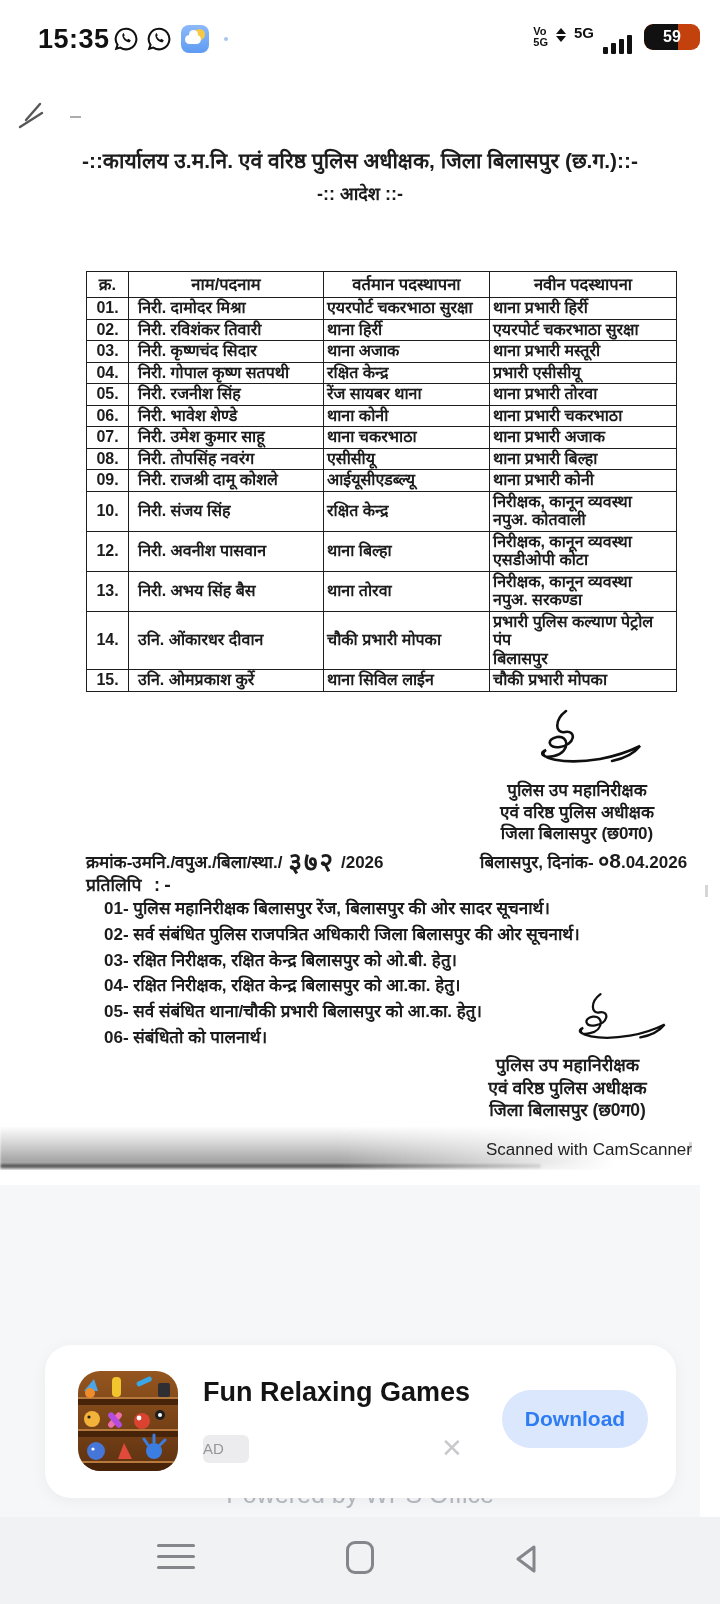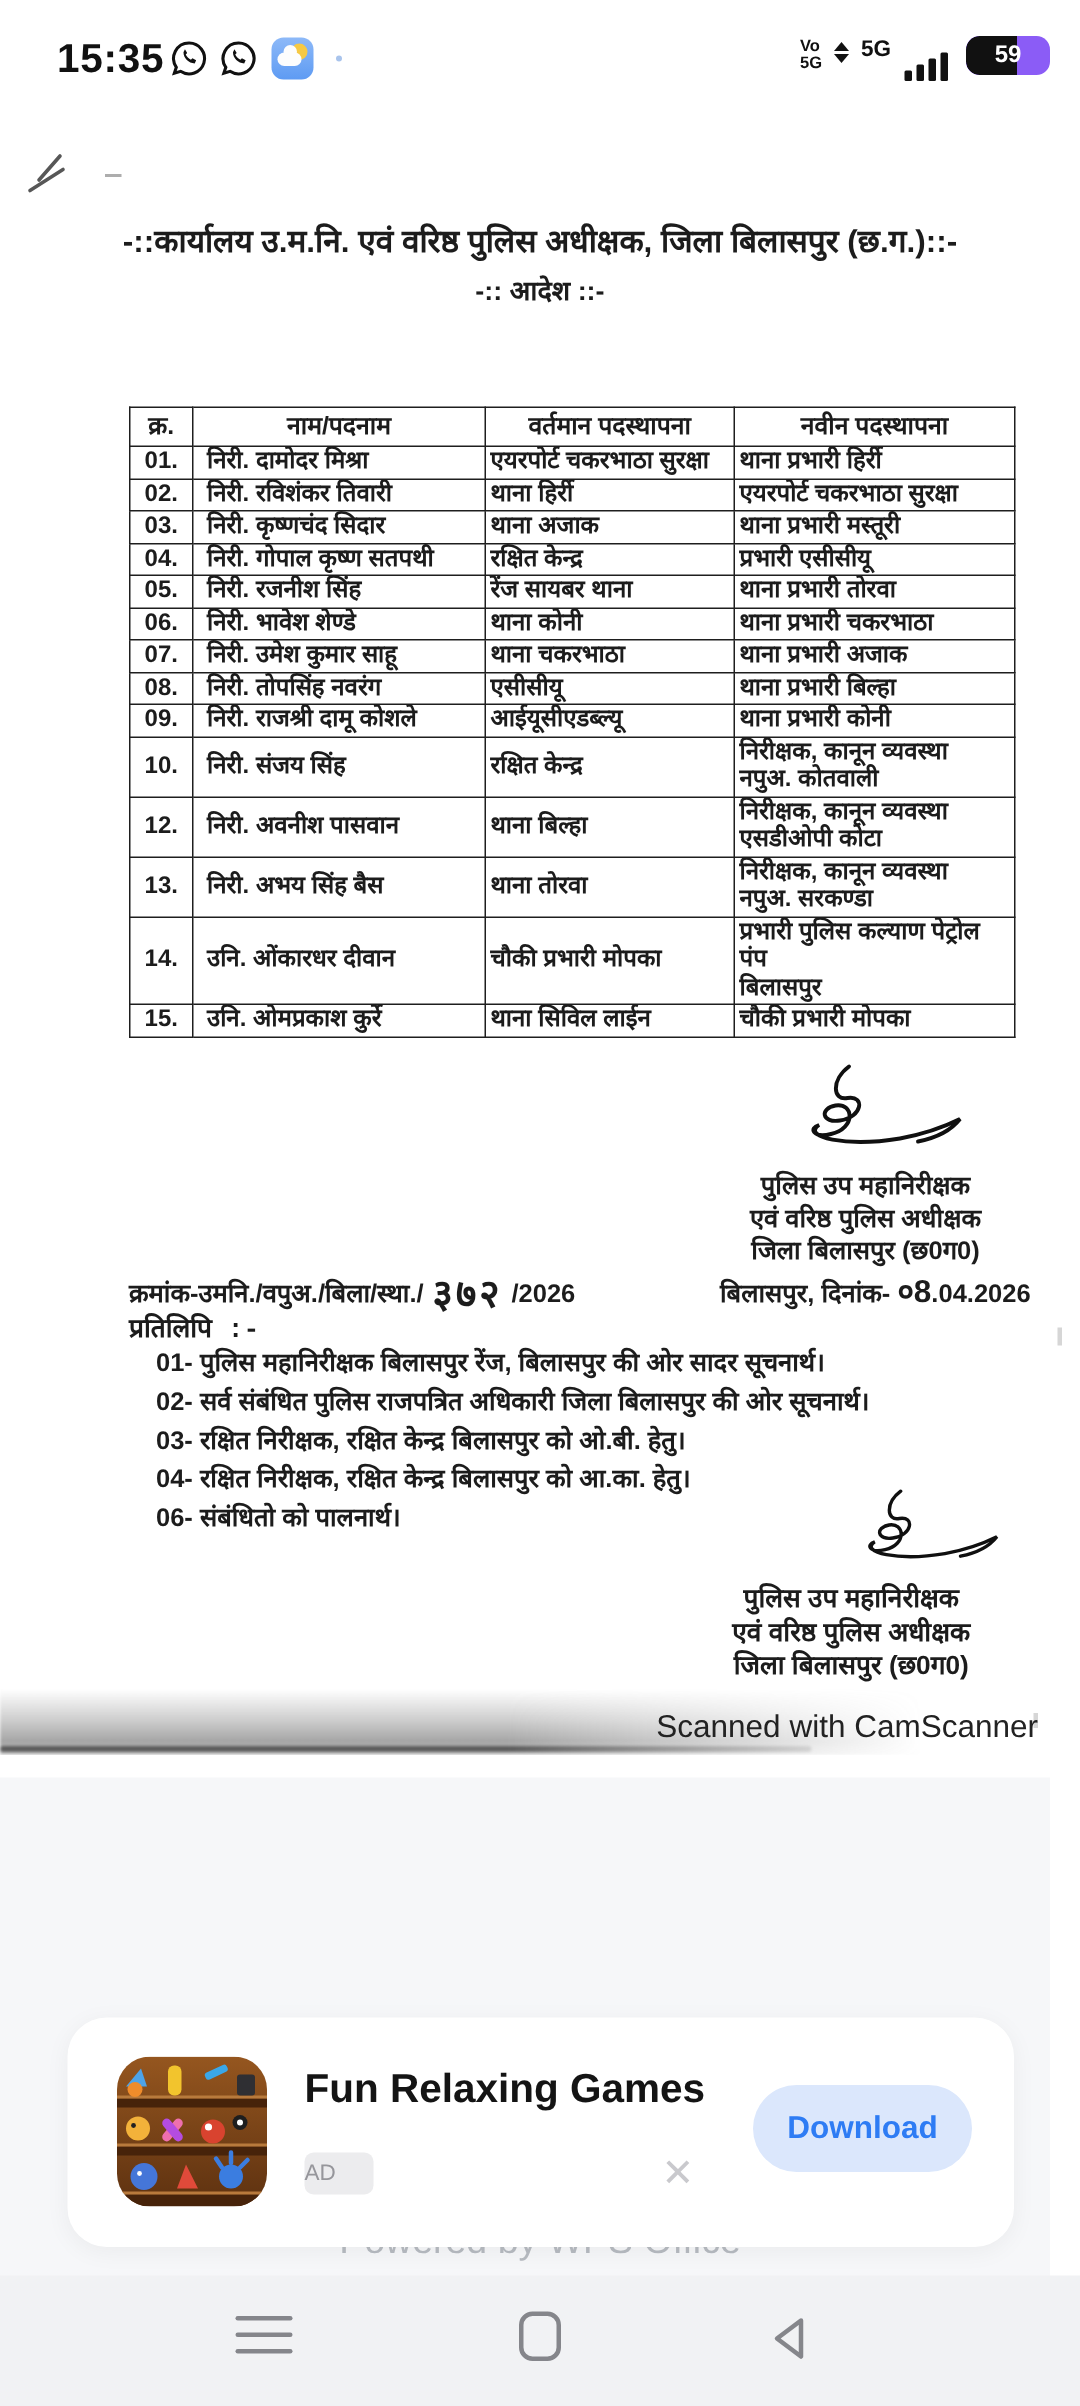--- a/index.html
+++ b/index.html
@@ -19,21 +19,21 @@
   .sb-weather .cloud:before { content:""; position:absolute; left:4px; top:-5px; width:9px; height:9px; border-radius:50%; background:#fdfdfd; }
   .sb-dot { position:absolute; left:224px; top:37px; width:4px; height:4px; border-radius:50%; background:#a9c4ec; }
   .sb-right { position:absolute; right:20px; top:22px; height:36px; }
   .sb-vo { position:absolute; right:152px; top:4px; font-size:11px; font-weight:700; line-height:11px; color:#111; text-align:left; }
   .sb-arrows { position:absolute; right:134px; top:6px; }
   .sb-arrows .up { width:0; height:0; border-left:5px solid transparent; border-right:5px solid transparent; border-bottom:6px solid #111; margin-bottom:2px; }
   .sb-arrows .dn { width:0; height:0; border-left:5px solid transparent; border-right:5px solid transparent; border-top:6px solid #111; }
   .sb-5g { position:absolute; right:106px; top:2px; font-size:15px; font-weight:700; color:#111; }
   .sb-bars { position:absolute; right:68px; bottom:4px; display:flex; align-items:flex-end; gap:3px; }
   .sb-bars i { display:block; width:5px; background:#111; border-radius:1px; }
-  .sb-batt { position:absolute; right:0; top:2px; width:56px; height:26px; border-radius:9px; background:#8b5cf6; overflow:hidden; }
+  .sb-batt { position:absolute; right:0; top:2px; width:56px; height:26px; border-radius:9px; background:#c2410c; overflow:hidden; }
   .sb-batt .fill { position:absolute; left:0; top:0; bottom:0; width:60%; background:#111; border-radius:9px 0 0 9px; }
   .sb-batt .pct { position:absolute; inset:0; color:#fff; font-size:16px; font-weight:700; text-align:center; line-height:26px; }
 
   
   .doc { position:absolute; top:80px; left:0; width:720px; height:1105px; background:#fff; color:#1c1c1c; }
   .pen-mark { position:absolute; left:14px; top:20px; opacity:.85; }
   .dash-mark { position:absolute; left:70px; top:36px; width:11px; height:2px; background:#8a8a8a; opacity:.7; }
   .edge-mark { position:absolute; background:#bbb; opacity:.6; }
 
   .doc-title { position:absolute; top:66px; left:0; width:720px; text-align:center; font-size:21px; font-weight:700; }
@@ -63,21 +63,21 @@
   .copies-label { position:absolute; top:792px; left:86px; font-size:17.5px; font-weight:600;font-family:Liberation Mono, monospace; }
   .copies-list { position:absolute; top:816px; left:104px; font-size:17px; font-weight:600; }
   .copy-line { line-height:25.8px; }
 
   .smudge { position:absolute; left:0; top:1046px; width:615px; height:44px;
     background:linear-gradient(180deg, rgba(140,140,140,0) 0%, rgba(130,130,130,.38) 45%, rgba(90,90,90,.55) 80%, rgba(60,60,60,.25) 100%);
     -webkit-mask-image:linear-gradient(90deg,#000 0%, #000 55%, rgba(0,0,0,.45) 80%, transparent 100%);
             mask-image:linear-gradient(90deg,#000 0%, #000 55%, rgba(0,0,0,.45) 80%, transparent 100%);
     filter:blur(1px); }
   .smudge:after { content:""; position:absolute; left:0; bottom:2px; width:88%; height:4px; background:#3c3c3c; opacity:.75; border-radius:2px; }
-  .camscanner { position:absolute; top:1060px; right:28px; font-size:21px; color:#222; font-weight:400; }
+  .camscanner { position:absolute; top:1060px; right:28px; font-size:17px; color:#222; font-weight:400; }
 
   
   .bottom { position:absolute; top:1185px; left:0; width:700px; height:419px; background:#f6f7f9; }
   .powered { position:absolute; top:295px; left:0; width:720px; text-align:center; font-size:25px; color:#b7bbc1; z-index:1; }
 
   .ad-card { position:absolute; top:160px; left:45px; width:631px; height:153px; background:#fff; border-radius:26px;
     box-shadow:0 3px 16px rgba(0,0,0,.05); z-index:2; }
   .ad-icon { position:absolute; left:33px; top:26px; width:100px; height:100px; border-radius:22px; overflow:hidden; }
   .ad-title { position:absolute; left:158px; top:32px; font-size:27px; font-weight:700; color:#141414; }
   .ad-badge { position:absolute; left:158px; top:90px; width:46px; height:28px; border-radius:6px; background:#ececee;
@@ -268,20 +268,21 @@
 
     <div class="ref-line"><span>क्रमांक-उमनि./वपुअ./बिला/स्था./</span><span class="hand">३७२</span><span>/2026</span></div>
     <div class="date-line"><span>बिलासपुर, दिनांक- </span><span class="hand">०8</span><span>.04.2026</span></div>
 
     <div class="copies-label">प्रतिलिपि :-</div>
     <div class="copies-list">
         <div class="copy-line">01- पुलिस महानिरीक्षक बिलासपुर रेंज, बिलासपुर की ओर सादर सूचनार्थ।</div>
         <div class="copy-line">02- सर्व संबंधित पुलिस राजपत्रित अधिकारी जिला बिलासपुर की ओर सूचनार्थ।</div>
         <div class="copy-line">03- रक्षित निरीक्षक, रक्षित केन्द्र बिलासपुर को ओ.बी. हेतु।</div>
         <div class="copy-line">04- रक्षित निरीक्षक, रक्षित केन्द्र बिलासपुर को आ.का. हेतु।</div>
+        <div class="copy-line">05- सर्व संबंधित थाना/चौकी प्रभारी बिलासपुर को आ.का. हेतु।</div>
         <div class="copy-line">06- संबंधितो को पालनार्थ।</div>
       </div>
 
     <svg class="squiggle" style="left:545px; top:910px;" width="130" height="62" viewBox="0 0 150 68">
       <path d="M64,3 C52,12 53,26 63,24 C75,22 73,37 58,39 C46,41 44,31 55,29 C67,27 69,44 52,48 C40,51 37,44 44,42 C32,50 62,57 98,51 C114,48 128,43 138,38 C131,47 120,51 110,53" stroke="#101010" stroke-width="2.6" fill="none" stroke-linecap="round"></path>
     </svg>
     <div class="sig-block sig-2">
       <div>पुलिस उप महानिरीक्षक</div>
       <div>एवं वरिष्ठ पुलिस अधीक्षक</div>
       <div>जिला बिलासपुर (छ0ग0)</div>

